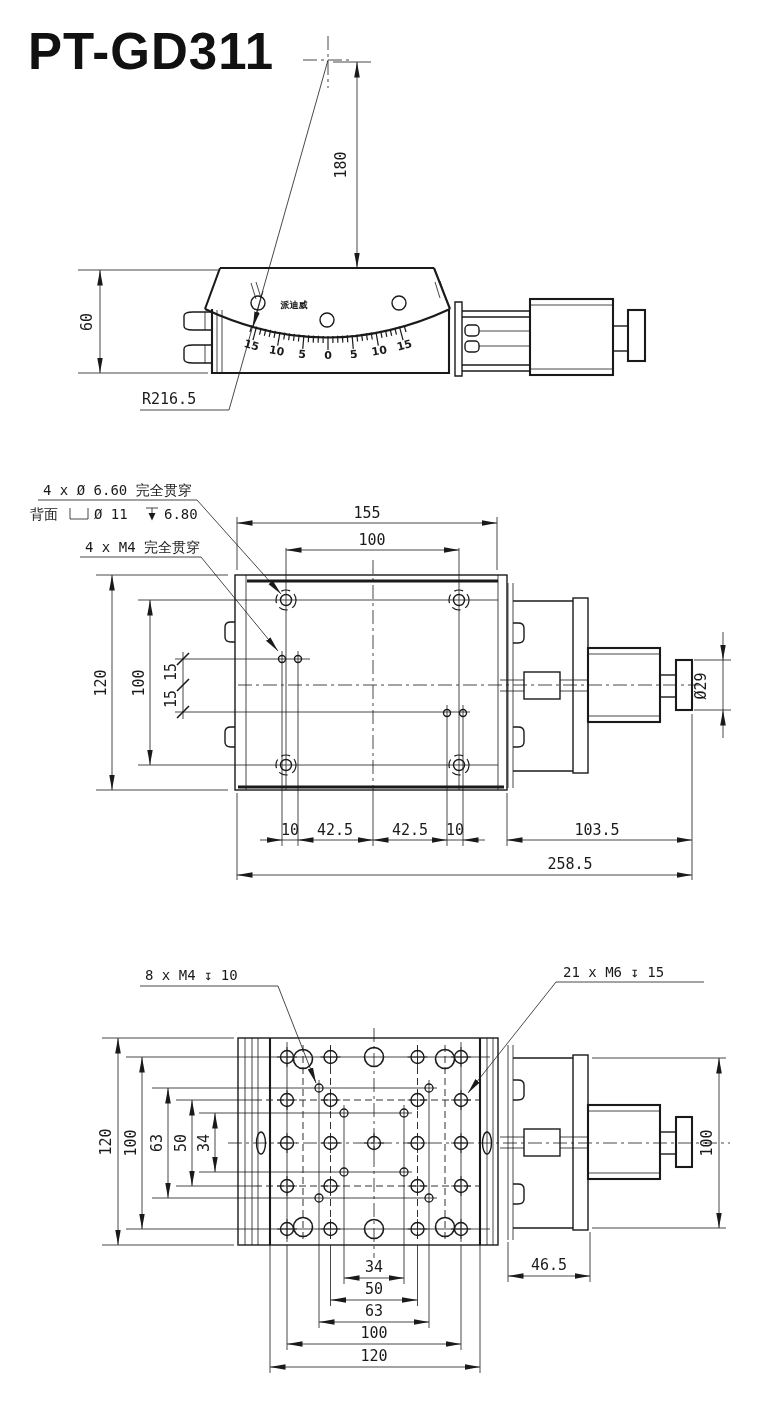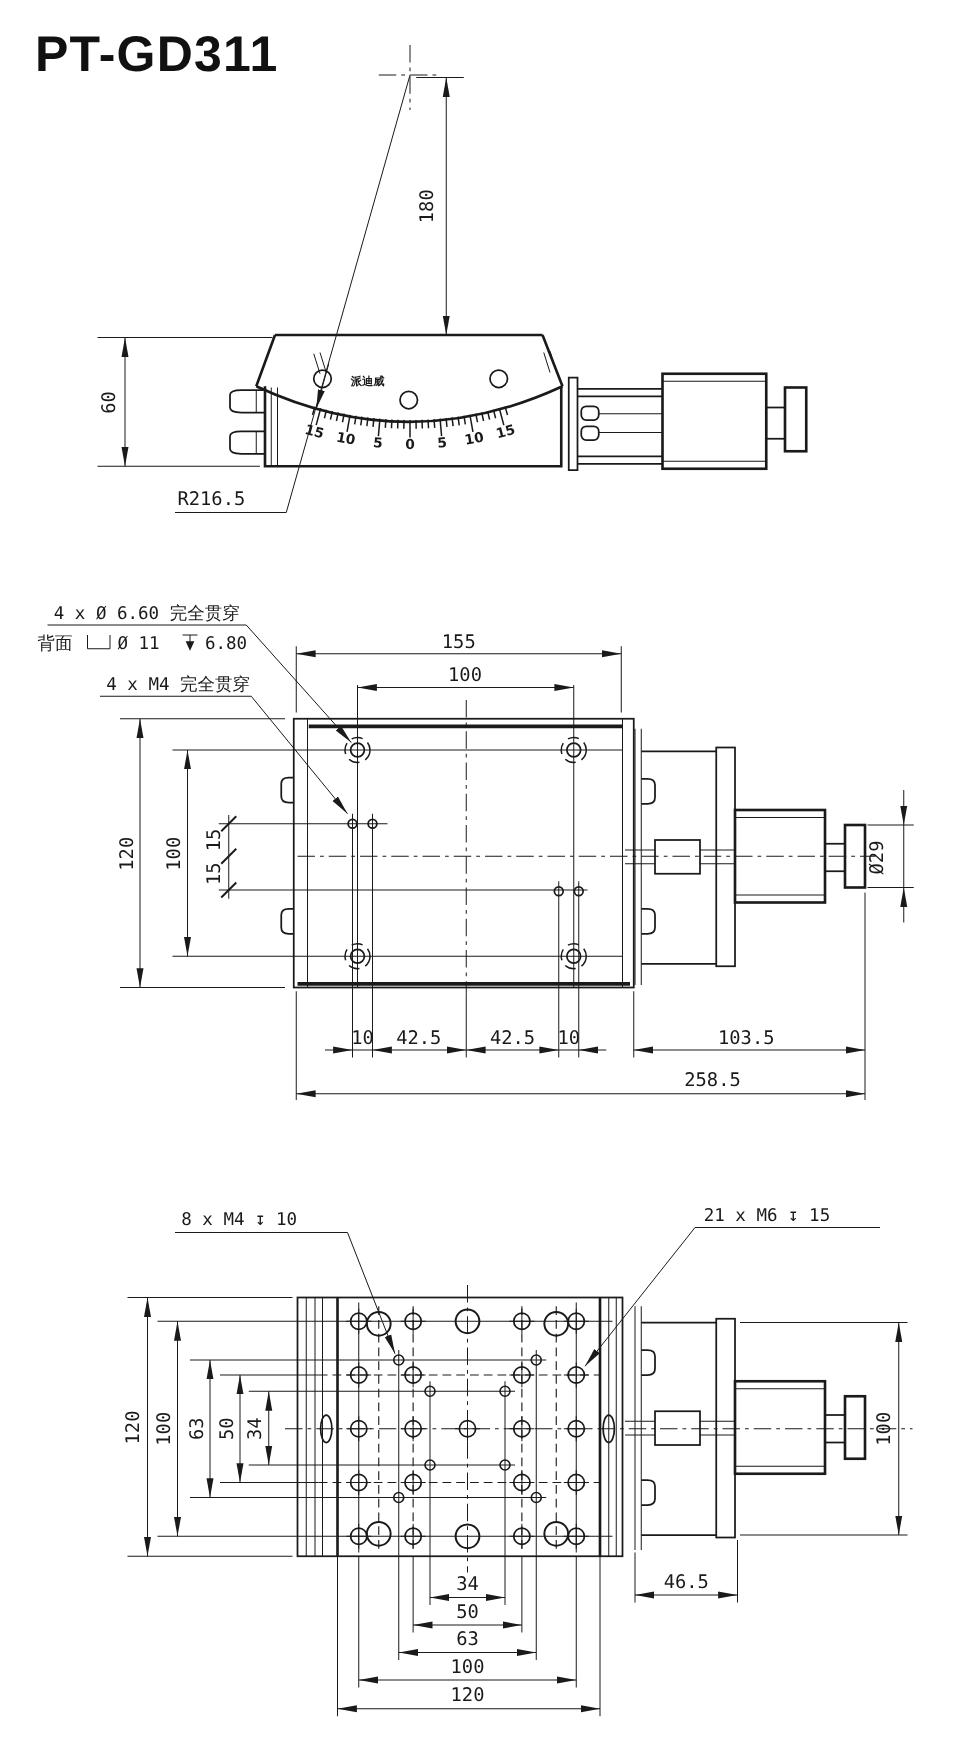--- a/index.html
+++ b/index.html
@@ -1,19 +1,19 @@
 <!DOCTYPE html>
 <html><head>
 <meta charset="utf-8">
 <style>
   html,body{margin:0;padding:0;background:#ffffff;}
   #sheet{position:relative;width:770px;height:1410px;background:#ffffff;overflow:hidden;
          font-family:"DejaVu Sans Mono","DejaVu Sans",monospace;}
   #title{position:absolute;left:28px;top:22px;font-family:"Liberation Sans","DejaVu Sans",sans-serif;
-         font-weight:bold;font-size:40px;color:#111;letter-spacing:1px;}
+         font-weight:bold;font-size:51px;color:#111;letter-spacing:1px;}
   svg{position:absolute;left:0;top:0;}
   .ol   {stroke:#1a1a1a;stroke-width:2.1;fill:none;}
   .ol2  {stroke:#1a1a1a;stroke-width:1.4;fill:none;}
   .thin {stroke:#1a1a1a;stroke-width:0.8;fill:none;}
   .thick{stroke:#1a1a1a;stroke-width:3;fill:none;}
   .cl   {stroke:#1a1a1a;stroke-width:0.8;fill:none;stroke-dasharray:14 4 3 4;}
   .hid  {stroke:#1a1a1a;stroke-width:0.9;fill:none;stroke-dasharray:7 4;}
   .cbd  {stroke:#1a1a1a;stroke-width:1.2;fill:none;stroke-dasharray:9 5;}
   .dim  {stroke:#1a1a1a;stroke-width:0.8;fill:none;marker-start:url(#arr);marker-end:url(#arr);}
   .dime {stroke:#1a1a1a;stroke-width:0.8;fill:none;marker-end:url(#arr);}

